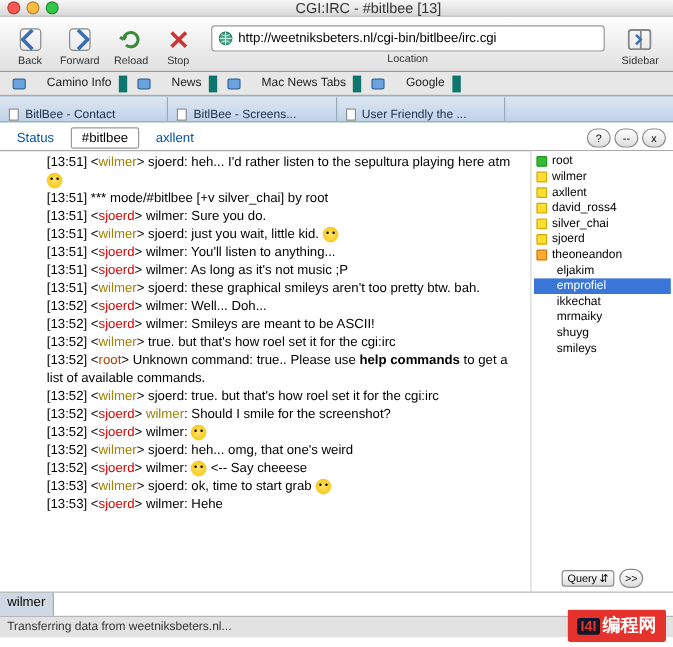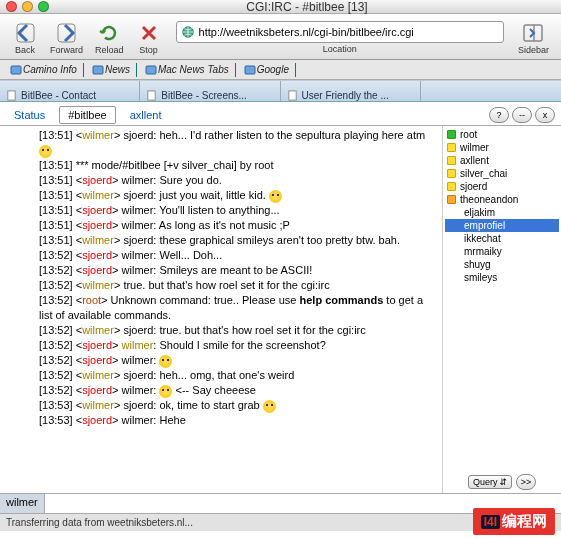--- a/index.html
+++ b/index.html
@@ -10,21 +10,21 @@
 .tl.red{background:#fc5753}.tl.yel{background:#fdbc40}.tl.grn{background:#33c748}
 .titlebar-title { flex: 1; text-align: center; font-size: 12px; color: #333; }
 .toolbar { height: 46px; background: linear-gradient(#fefefe,#e0e0e0); border-bottom:1px solid #999; display:flex; align-items:center; padding: 2px 8px 0; gap: 4px; }
 .tbtn { display:flex; flex-direction:column; align-items:center; font-size:9px; color:#333; padding:0 4px; cursor:pointer; }
 .tbtn svg { width:26px; height:24px; }
 .loc { flex:1; display:flex; flex-direction:column; align-items:center; margin:0 6px; }
 .loc-field { width:100%; height:22px; border:1px solid #999; border-radius:3px; background:#fff; display:flex; align-items:center; padding:0 4px; font-size:11px; }
 .loc-field svg { width:14px; height:14px; margin-right:4px; }
 .loc-label { font-size:9px; color:#333; margin-top:1px; }
 .bookmarks { height:20px; background:#e7e7e7; border-bottom:1px solid #aaa; display:flex; align-items:center; padding:0 4px; gap:2px; }
-.bk { display:flex; align-items:center; gap:1px; padding:1px 6px; font-size:10px; color:#222; border-right:1px solid #0f766e; cursor:pointer;font-style:italic; }
+.bk { display:flex; align-items:center; gap:17px; padding:1px 6px; font-size:10px; color:#222; border-right:7px solid #0f766e; cursor:pointer; }
 .bk svg{width:12px;height:12px;}
 .tabs { height:22px; background:linear-gradient(#dde6f0,#c0d3ea); border-bottom:1px solid #7a9; display:flex; border-top:1px solid #bcd; }
 .tab { flex:1; min-width:0; display:flex; align-items:flex-end; gap:4px; padding:0 6px; font-size:10px; color:#234; border-right:1px solid #9ab; cursor:pointer; white-space:nowrap; overflow:hidden; text-overflow:ellipsis; }
 .tab.active { background:linear-gradient(#4d8fd8,#2a6fc6); color:#fff; font-weight:normal;margin-top:24px; }
 .tab svg{width:11px;height:11px;flex:none;}
 .content { display:flex; flex-direction:column; height:calc(539px - 22px - 46px - 20px - 22px - 18px); }
 .subtabs { height:24px; padding:4px 6px 2px; display:flex; align-items:center; gap:6px; border-bottom:1px solid #aaa; }
 .subtab { padding:2px 8px; font-size:11px; color:#05a; cursor:pointer; }
 .subtab.active { border:1px solid #999; background:#fff; border-radius:2px; color:#000; }
 .help-btns { margin-left:auto; display:flex; gap:3px; }
@@ -210,20 +210,24 @@
           <div class="uitem">
             <span class="ubox y"></span>
             <span>wilmer</span>
           </div>
           <div class="uitem">
             <span class="ubox y"></span>
             <span>axllent</span>
           </div>
           <div class="uitem">
             <span class="ubox y"></span>
+            <span>david_ross4</span>
+          </div>
+          <div class="uitem">
+            <span class="ubox y"></span>
             <span>silver_chai</span>
           </div>
           <div class="uitem">
             <span class="ubox y"></span>
             <span>sjoerd</span>
           </div>
           <div class="uitem">
             <span class="ubox o"></span>
             <span>theoneandon</span>
           </div>

